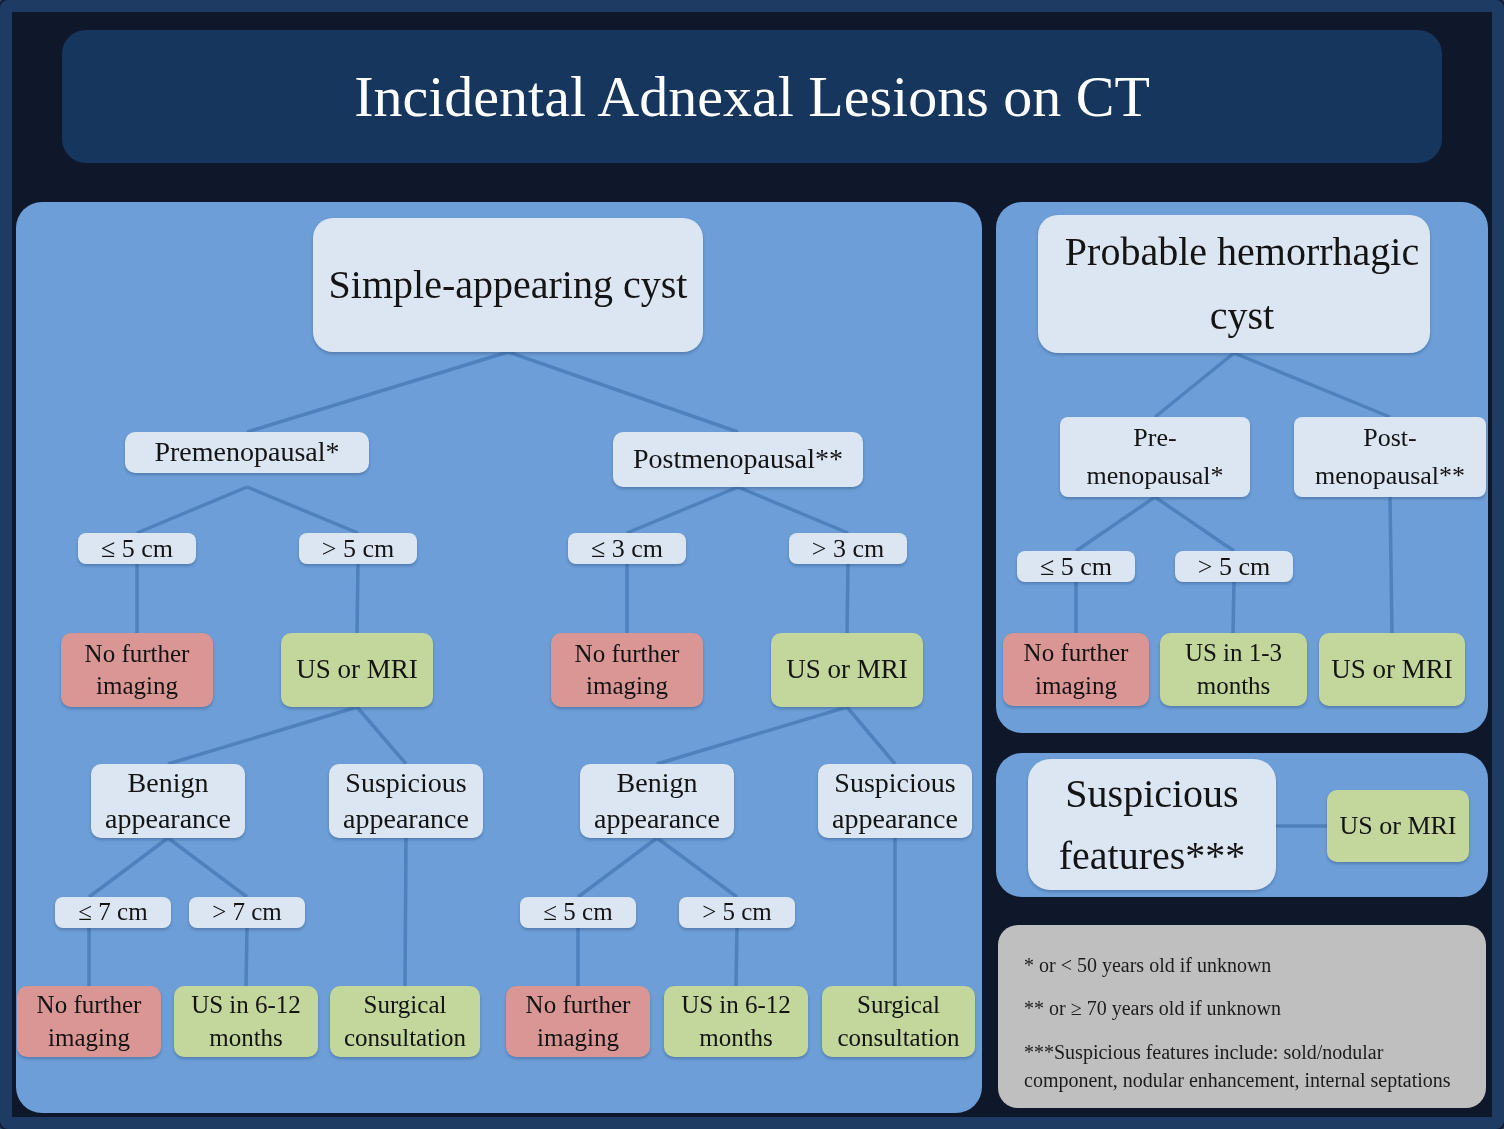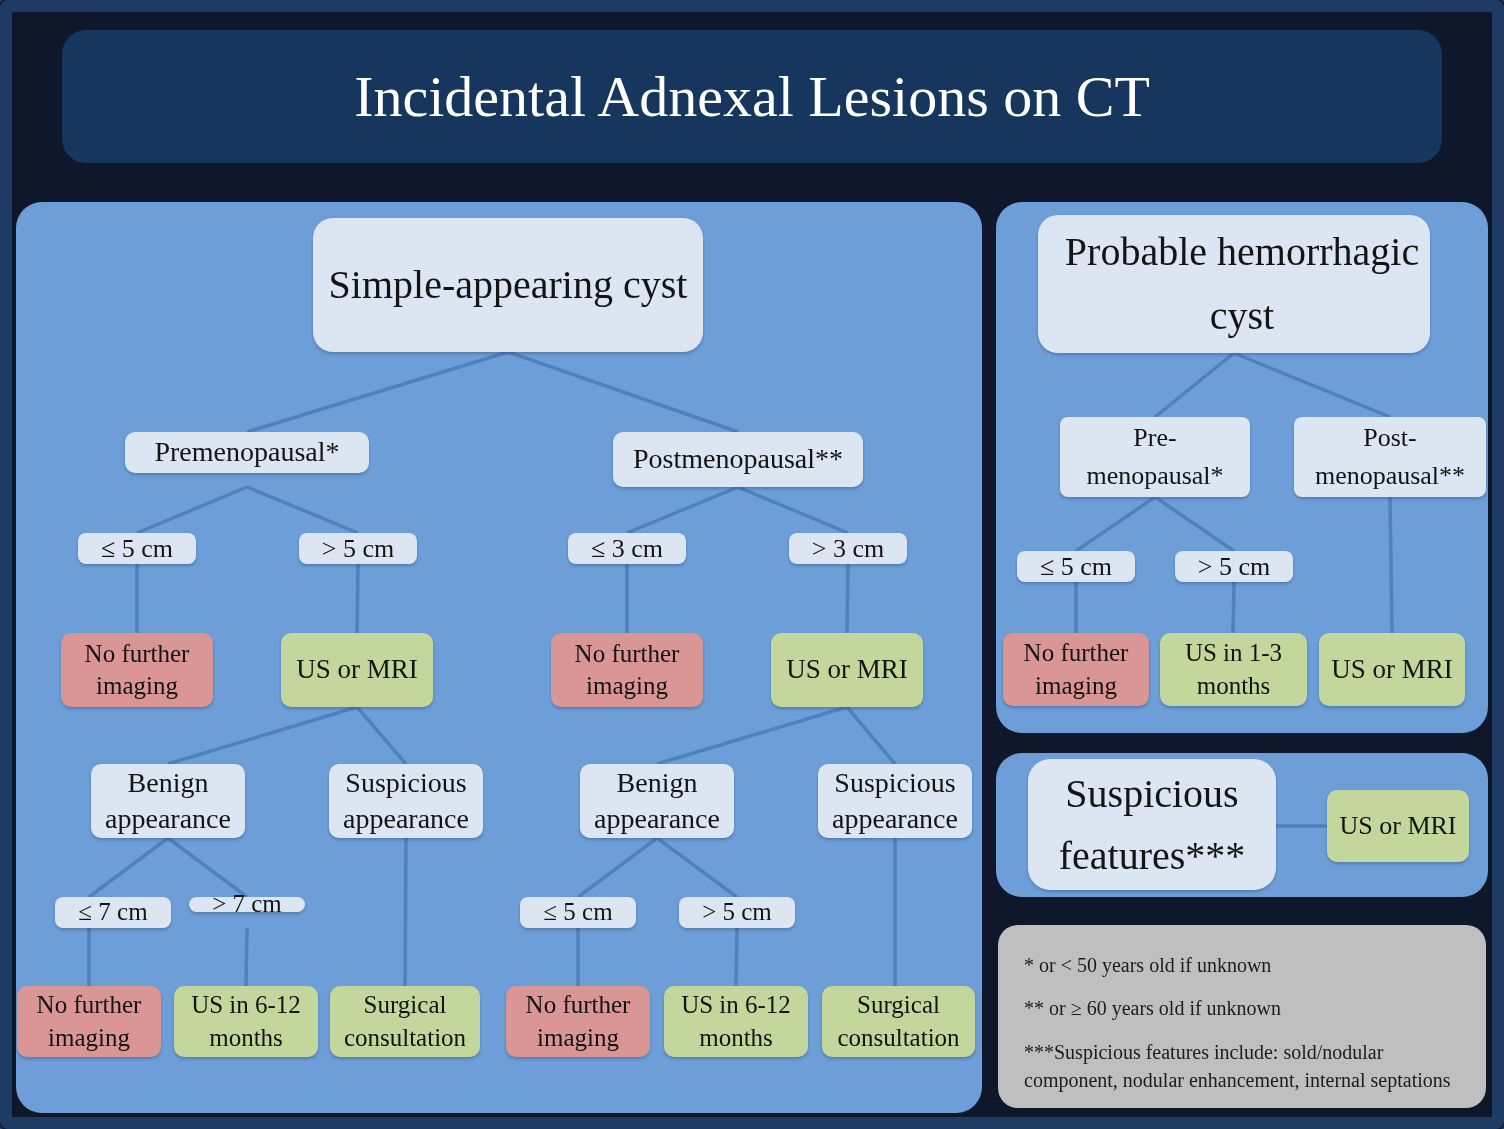--- a/index.html
+++ b/index.html
@@ -116,21 +116,21 @@
   <div class="node n-green term" style="left:281px;top:633px;width:152px;height:74px;font-size:27px;">US or MRI</div>
   <div class="node n-red term" style="left:551px;top:633px;width:152px;height:74px;">No further imaging</div>
   <div class="node n-green term" style="left:771px;top:633px;width:152px;height:74px;font-size:27px;">US or MRI</div>
 
   <div class="node n-light mid" style="left:91px;top:764px;width:154px;height:74px;">Benign appearance</div>
   <div class="node n-light mid" style="left:329px;top:764px;width:154px;height:74px;">Suspicious appearance</div>
   <div class="node n-light mid" style="left:580px;top:764px;width:154px;height:74px;">Benign appearance</div>
   <div class="node n-light mid" style="left:818px;top:764px;width:154px;height:74px;">Suspicious appearance</div>
 
   <div class="node n-light small" style="left:31px;top:897px;width:116px;height:31px;font-size:25px;margin-left:24px;">≤ 7 cm</div>
-  <div class="node n-light small" style="left:189px;top:897px;width:116px;height:15px;font-size:25px;">&gt; 7 cm</div>
+  <div class="node n-light small" style="left:189px;top:897px;width:116px;height:31px;font-size:25px;">&gt; 7 cm</div>
   <div class="node n-light small" style="left:520px;top:897px;width:116px;height:31px;font-size:25px;">≤ 5 cm</div>
   <div class="node n-light small" style="left:679px;top:897px;width:116px;height:31px;font-size:25px;">&gt; 5 cm</div>
 
   <div class="node n-red term" style="left:17px;top:986px;width:144px;height:71px;">No further imaging</div>
   <div class="node n-green term" style="left:174px;top:986px;width:144px;height:71px;">US in 6-12 months</div>
   <div class="node n-green term" style="left:330px;top:986px;width:150px;height:71px;">Surgical consultation</div>
   <div class="node n-red term" style="left:506px;top:986px;width:144px;height:71px;">No further imaging</div>
   <div class="node n-green term" style="left:664px;top:986px;width:144px;height:71px;">US in 6-12 months</div>
   <div class="node n-green term" style="left:822px;top:986px;width:153px;height:71px;">Surgical consultation</div>
 
@@ -144,18 +144,18 @@
 
   <div class="node n-red term" style="left:1003px;top:633px;width:146px;height:73px;">No further imaging</div>
   <div class="node n-green term" style="left:1160px;top:633px;width:147px;height:73px;">US in 1-3 months</div>
   <div class="node n-green term" style="left:1319px;top:633px;width:146px;height:73px;font-size:27px;">US or MRI</div>
 
   <div class="node n-light" style="left:1028px;top:759px;width:248px;height:131px;font-size:40px;line-height:1.55;border-radius:22px;">Suspicious features***</div>
   <div class="node n-green" style="left:1327px;top:790px;width:142px;height:72px;font-size:26px;">US or MRI</div>
 
   <div class="notes">
     <p>* or &lt; 50 years old if unknown</p>
-    <p>** or ≥ 60 years old if unknown</p>
+    <p>** or ≥ 70 years old if unknown</p>
     <p>***Suspicious features include: sold/nodular component, nodular enhancement, internal septations</p>
   </div>
 
   <div class="frame"></div>
 </div>
 
 </body></html>

